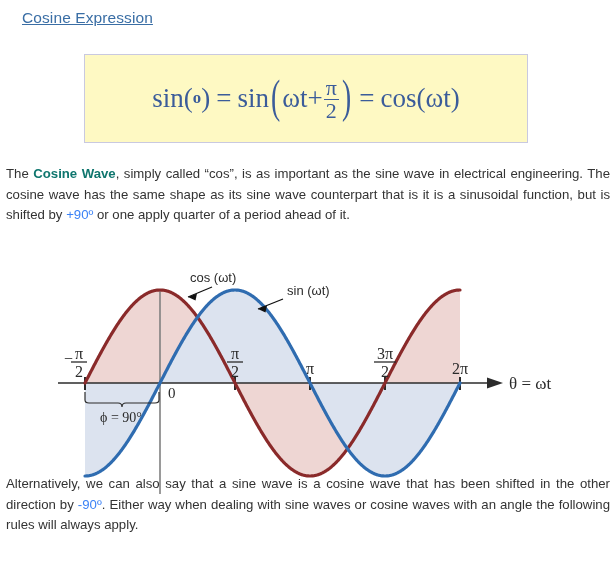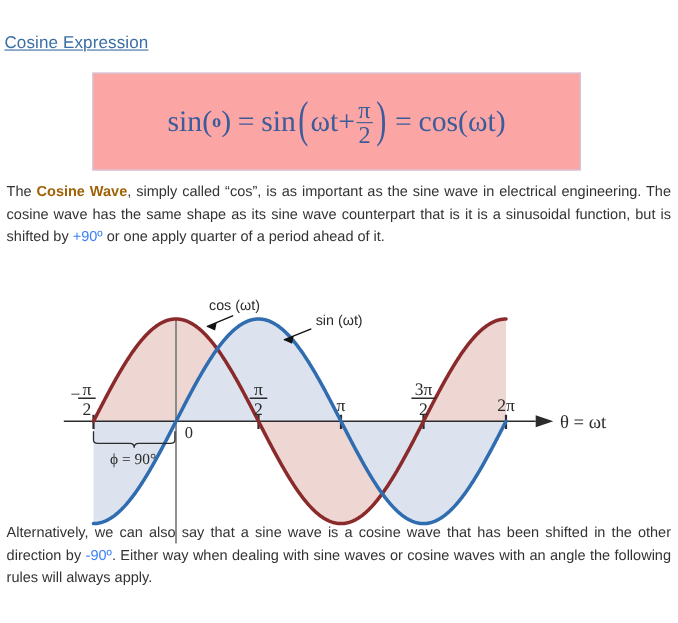--- a/index.html
+++ b/index.html
@@ -21,33 +21,33 @@
     color: #3a6ea5;
     font-size: 15.5px;
     font-weight: normal;
     text-decoration: underline;
     letter-spacing: 0.1px;
     white-space: nowrap;
     cursor: pointer;
   }
   #title-cosine-expression {
     position: absolute;
-    left: 4px; top: 9px; margin-top: 22px;
+    left: 22px; top: 9px;
   }
   #title-phase-difference {
     position: absolute;
     left: 6px; top: 236px;
   }
 
   
   #formula-box {
     position: absolute;
-    left: 84px; top: 66px;
+    left: 84px; top: 54px;
     width: 444px; height: 89px;
-    background: #fca5a5;
+    background: #fef9c3;
     border: 1px solid #c9c9e0;
     display: flex;
     justify-content: center;
   }
   .formula {
     font-family: "Liberation Serif", serif;
     color: #3b5c9a;
     font-size: 27px;
     line-height: 1;
     display: flex;
@@ -83,21 +83,21 @@
   
   .para {
     position: absolute;
     font-size: 13.2px;
     line-height: 20.5px;
     color: #333333;
     text-align: justify;
   }
   #para-cosine-wave { left: 6px; top: 164px; width: 604px; }
   #para-alternatively { left: 6px; top: 474px; width: 604px; }
-  .para b { font-weight: bold; color: #a16207; }
+  .para b { font-weight: bold; color: #0f766e; }
   .blue { color: #3b82f6; }
 
   
   #chart {
     position: absolute;
     left: 0px; top: 262px;
     width: 616px; height: 236px;
   }
   #chart svg { display: block; }
   .mlabel {

